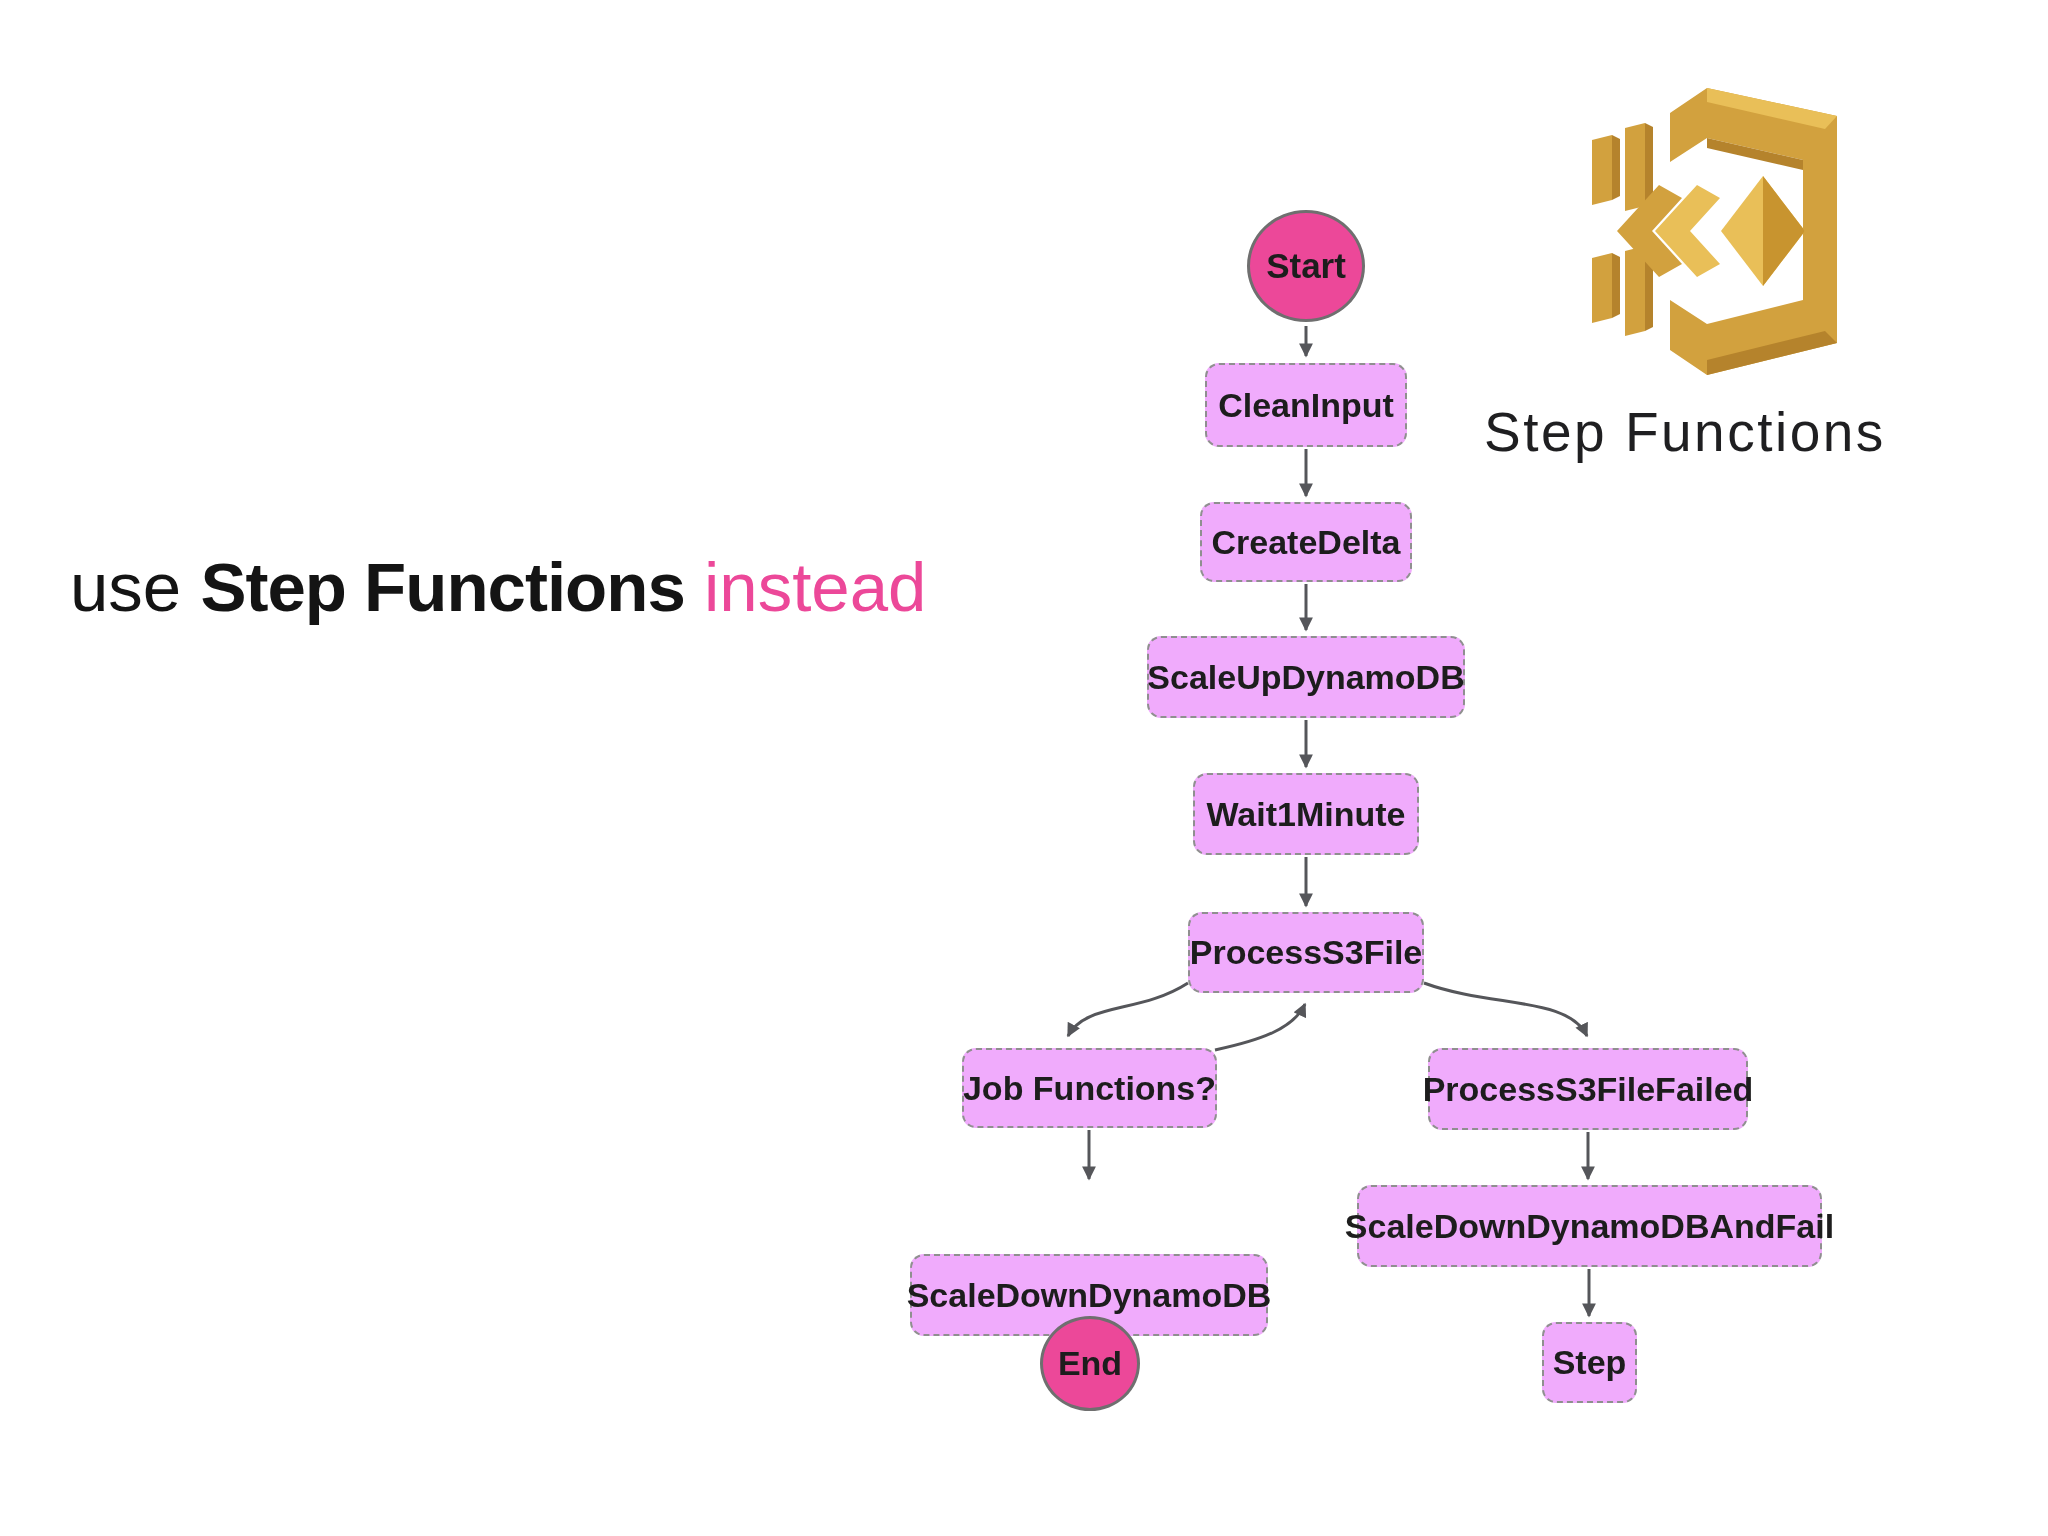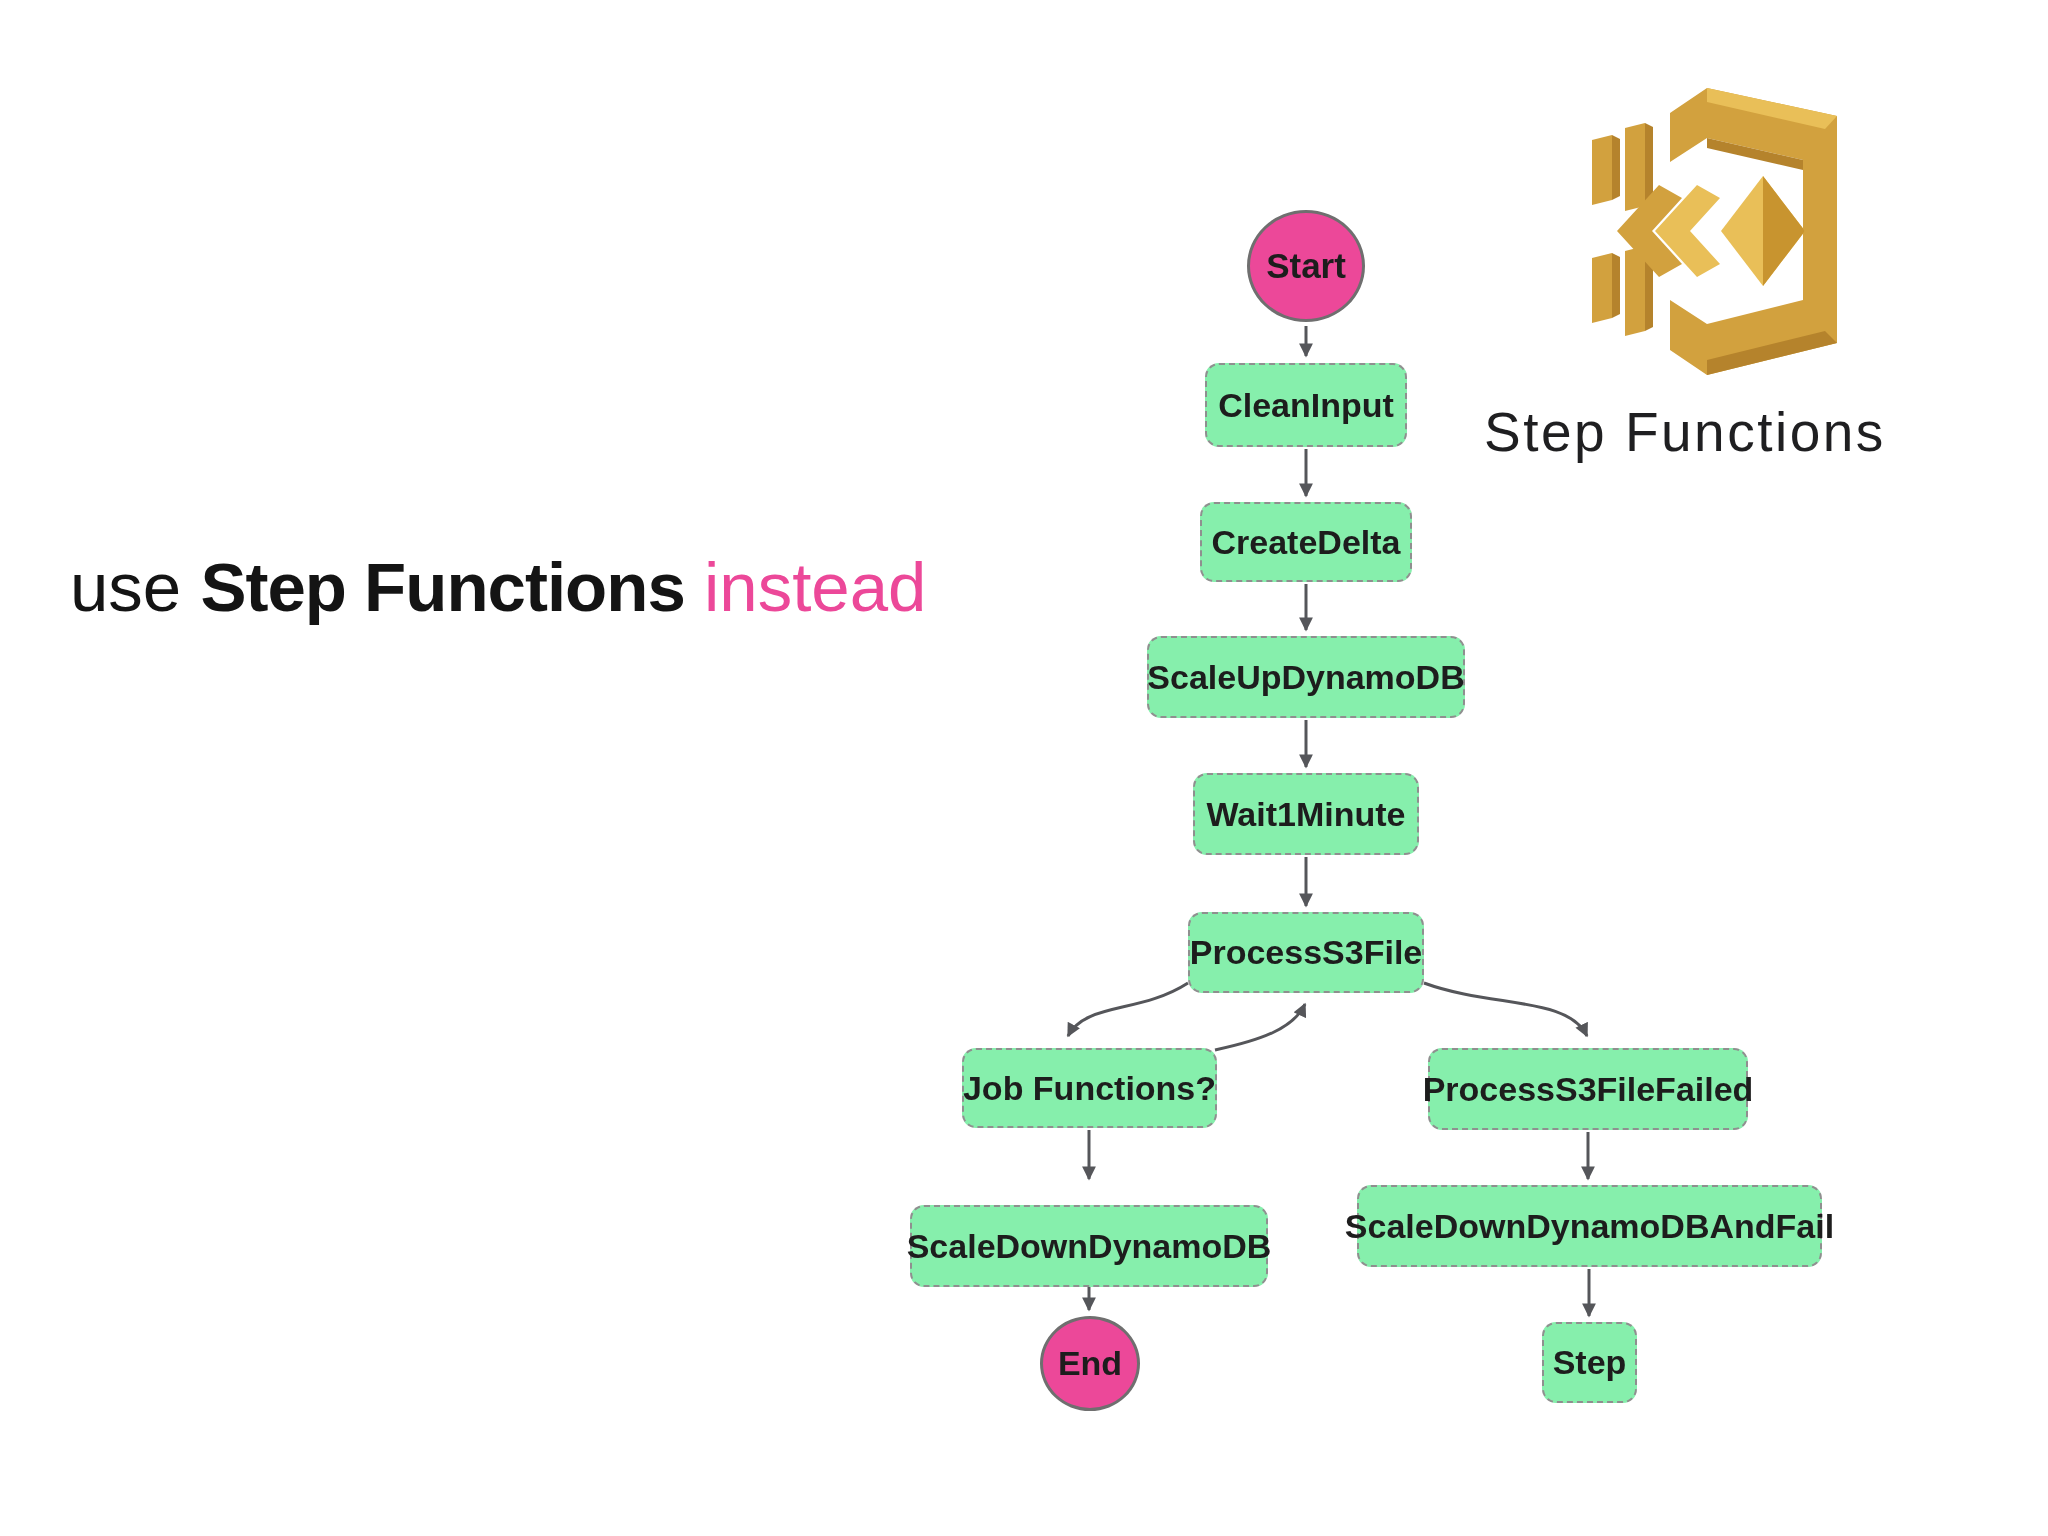--- a/index.html
+++ b/index.html
@@ -16,21 +16,21 @@
   
   .logo-icon{position:absolute;left:1587px;top:88px;width:250px;height:287px;}
   .logo-caption{position:absolute;left:1484px;top:400px;width:500px;
                 font-size:55px;font-weight:300;letter-spacing:2.5px;
                 color:#1f1f21;white-space:nowrap;}
 
   
   .edges{position:absolute;left:0;top:0;width:2048px;height:1536px;}
 
   .state{position:absolute;box-sizing:border-box;
-         border:2px dashed #8f8f8f;border-radius:14px;background:#86efac;
+         border:2px dashed #8f8f8f;border-radius:14px;background:#f0abfc;
          display:flex;align-items:center;justify-content:center;
          font-size:34px;font-weight:700;color:#1d1d1d;white-space:nowrap;}
 
   .terminal{position:absolute;box-sizing:border-box;
             background:#ec4899;border:3px solid #6f6f6f;border-radius:50%;
             display:flex;align-items:center;justify-content:center;
             font-size:35px;font-weight:700;color:#1d1d1d;}
 </style>
 </head>
 <body>
@@ -92,19 +92,19 @@
 <div class="state" style="left:1147px;top:636px;width:318px;height:82px;">ScaleUpDynamoDB</div>
 
 <div class="state" style="left:1193px;top:773px;width:226px;height:82px;">Wait1Minute</div>
 
 <div class="state" style="left:1188px;top:912px;width:236px;height:81px;">ProcessS3File</div>
 
 <div class="state" style="left:962px;top:1048px;width:255px;height:80px;">Job Functions?</div>
 
 <div class="state" style="left:1428px;top:1048px;width:320px;height:82px;">ProcessS3FileFailed</div>
 
-<div class="state" style="left:910px;top:1205px;width:358px;height:82px;">ScaleDownDynamoDB</div>
+<div class="state" style="left:910px;top:1254px;width:358px;height:82px;">ScaleDownDynamoDB</div>
 
 <div class="state" style="left:1357px;top:1185px;width:465px;height:82px;">ScaleDownDynamoDBAndFail</div>
 
 <div class="terminal" style="left:1040px;top:1316px;width:100px;height:95px;font-size:34px;">End</div>
 
 <div class="state" style="left:1542px;top:1322px;width:95px;height:81px;">Step</div>
 
 </body></html>

